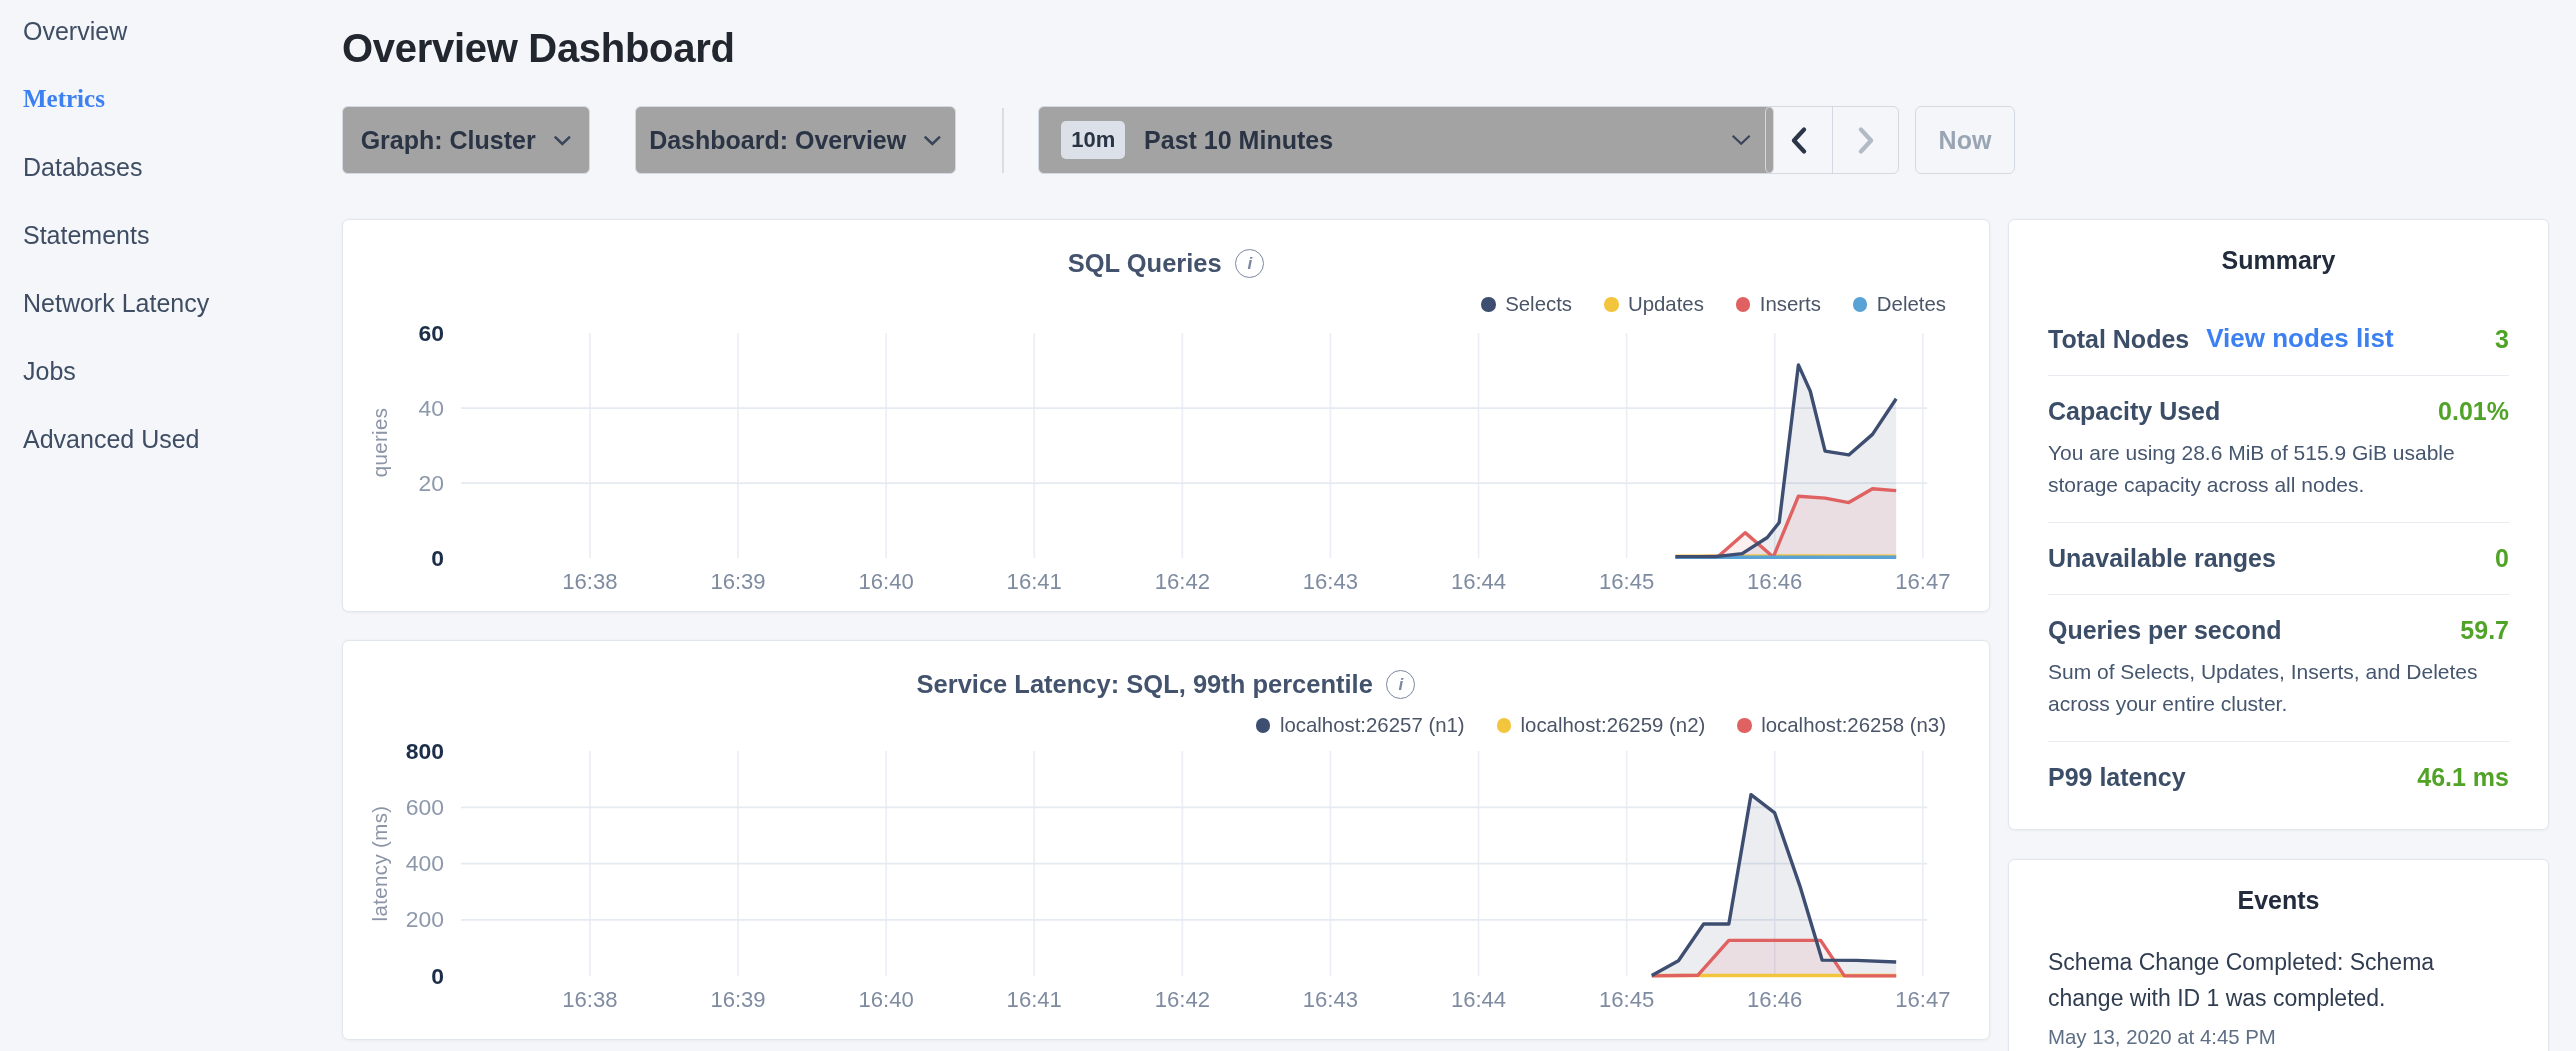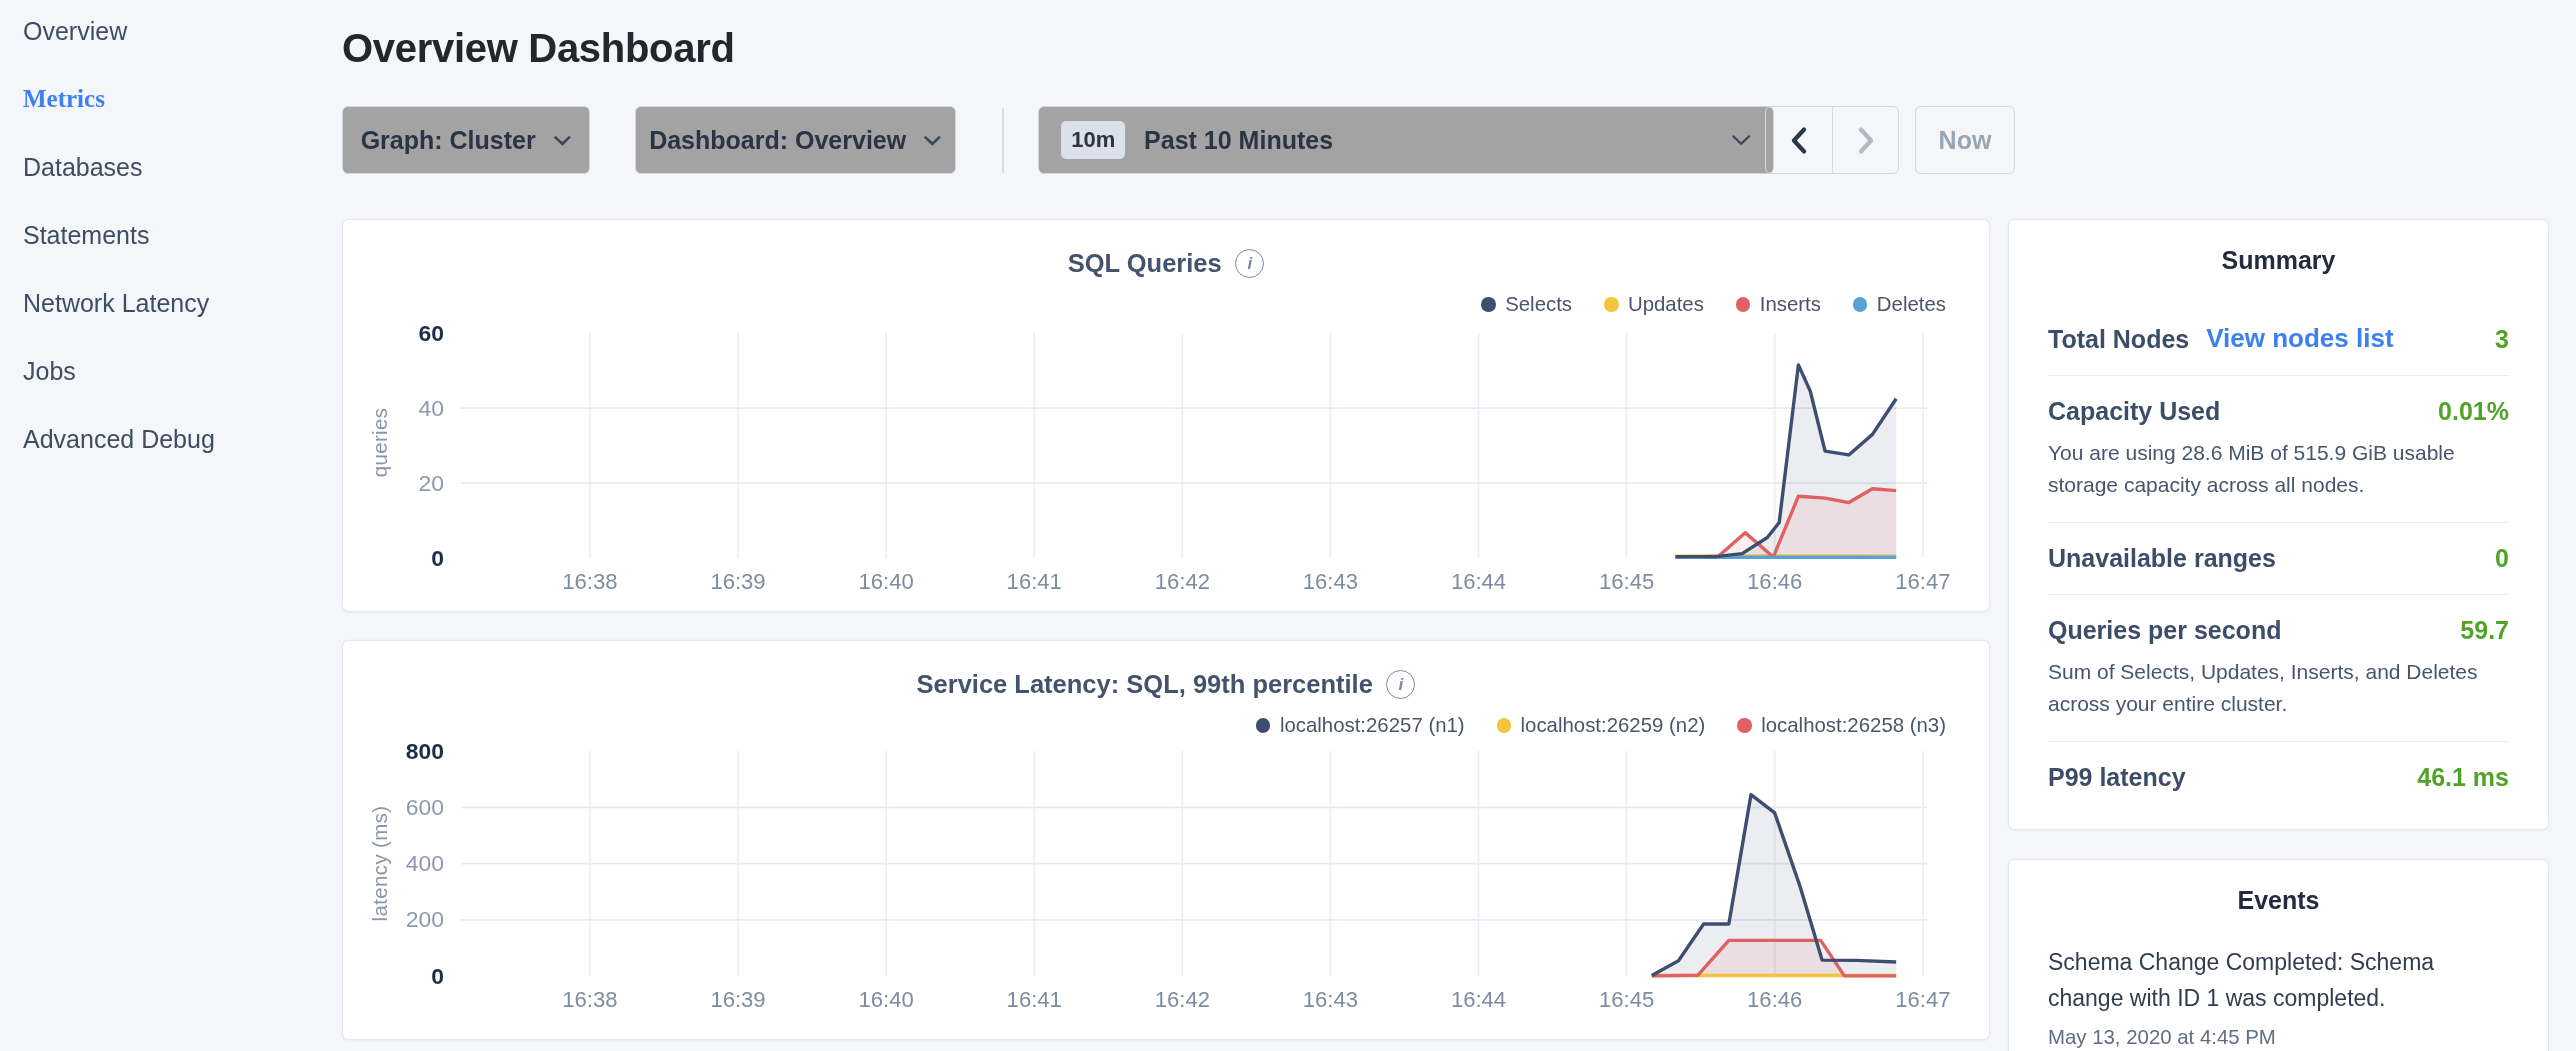--- a/index.html
+++ b/index.html
@@ -65,21 +65,21 @@
 
 <div class="page">
 
   <nav class="sidebar" id="sidebar">
       <a class="side-item" style="top: 17px;">Overview</a>
       <a class="side-item active" style="top: 85px; font-family: Liberation Serif, serif;">Metrics</a>
       <a class="side-item" style="top: 153px;">Databases</a>
       <a class="side-item" style="top: 221px;">Statements</a>
       <a class="side-item" style="top: 289px;">Network Latency</a>
       <a class="side-item" style="top: 357px;">Jobs</a>
-      <a class="side-item" style="top: 425px;">Advanced Debug</a>
+      <a class="side-item" style="top: 425px;">Advanced Used</a>
     </nav>
 
   <h1 class="page-title">Overview Dashboard</h1>
 
   <button class="ctl dd" id="graph-dd">
     <span>Graph: Cluster</span>
     <svg class="chev" width="18.7" height="11" viewBox="0 0 22 13">
       <polyline points="2,2 11,10.5 20,2" fill="none" stroke="#39455a" stroke-width="3"></polyline>
     </svg>
   </button>

